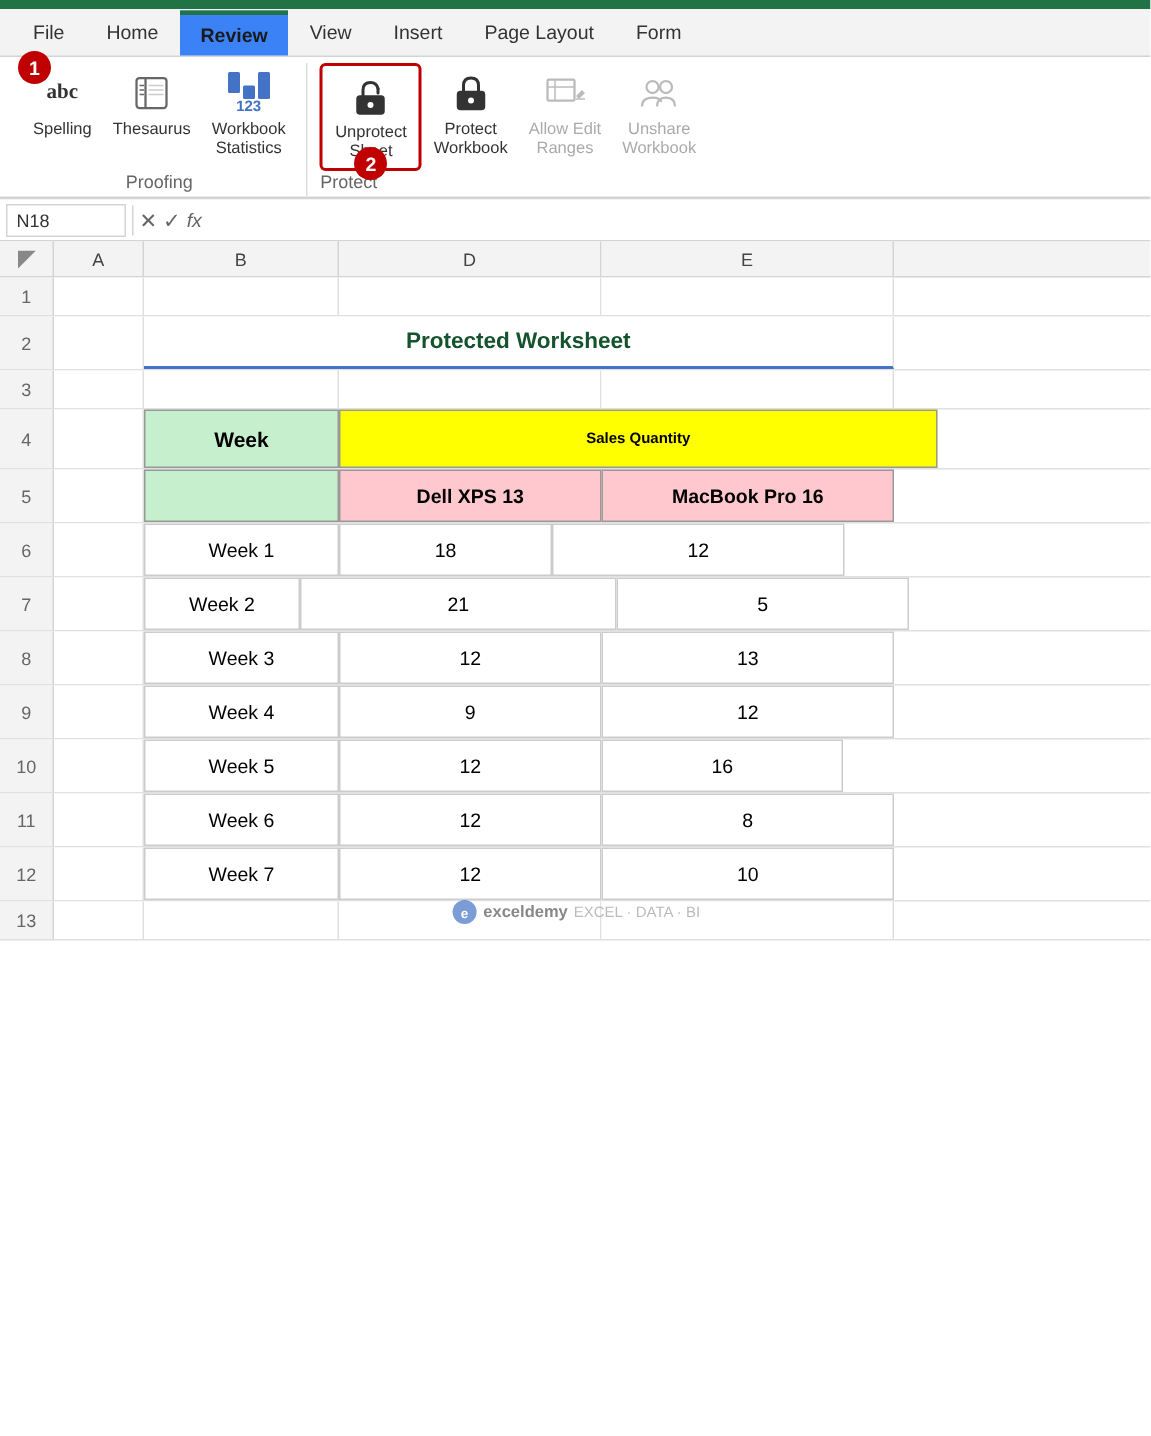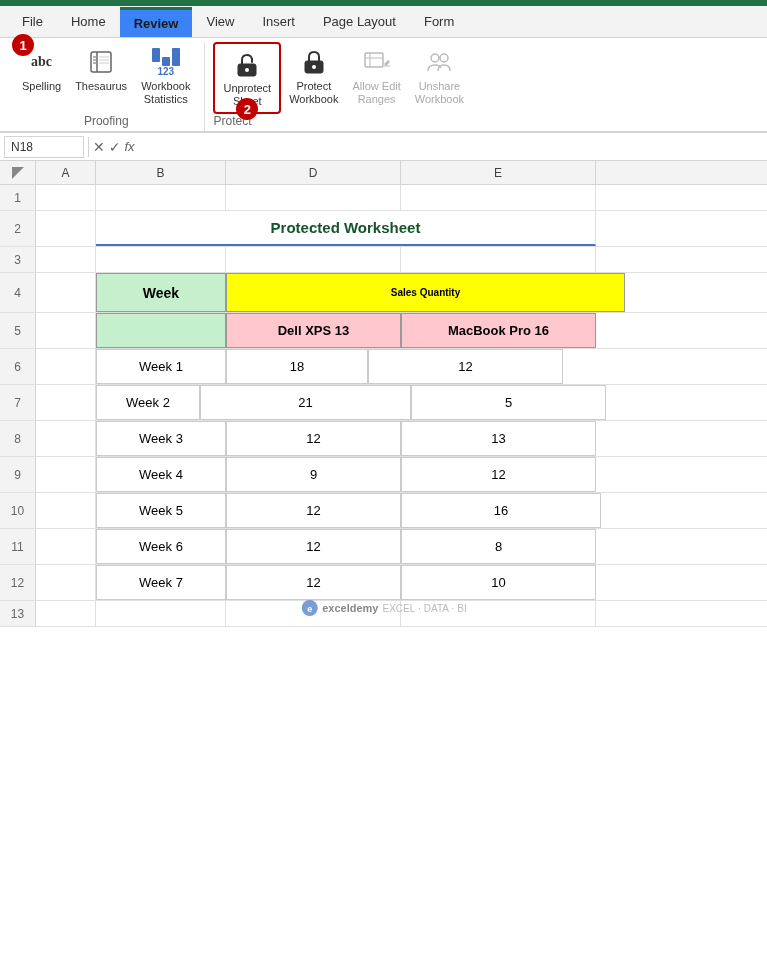--- a/index.html
+++ b/index.html
@@ -537,21 +537,21 @@
 
   <div class="grid-row" style="height:36px;">
     <div class="row-num">10</div>
     <div class="grid-cell" style="width:60px;"></div>
     <div class="grid-cell" style="width:130px; border:1px solid #ccc;">
       <span>Week 5</span>
     </div>
     <div class="grid-cell" style="width:175px; border:1px solid #ccc;">
       <span>12</span>
     </div>
-    <div class="grid-cell" style="width:200px; border:1px solid #ccc;">
+    <div class="grid-cell" style="width:161px; border:1px solid #ccc;">
       <span>16</span>
     </div>
   </div>
 
   <div class="grid-row" style="height:36px;">
     <div class="row-num">11</div>
     <div class="grid-cell" style="width:60px;"></div>
     <div class="grid-cell" style="width:130px; border:1px solid #ccc;">
       <span>Week 6</span>
     </div>

